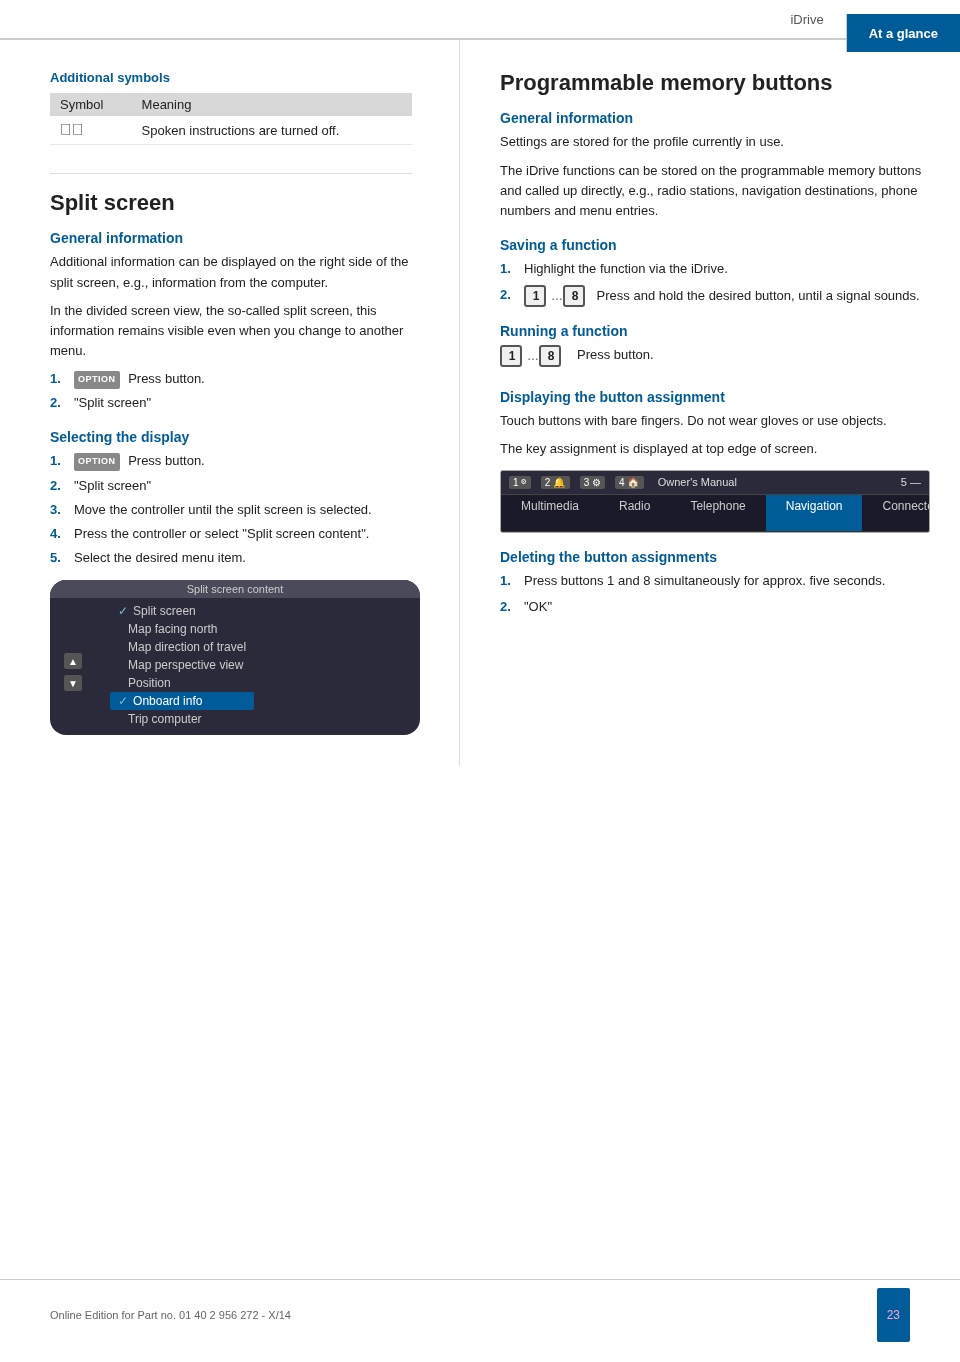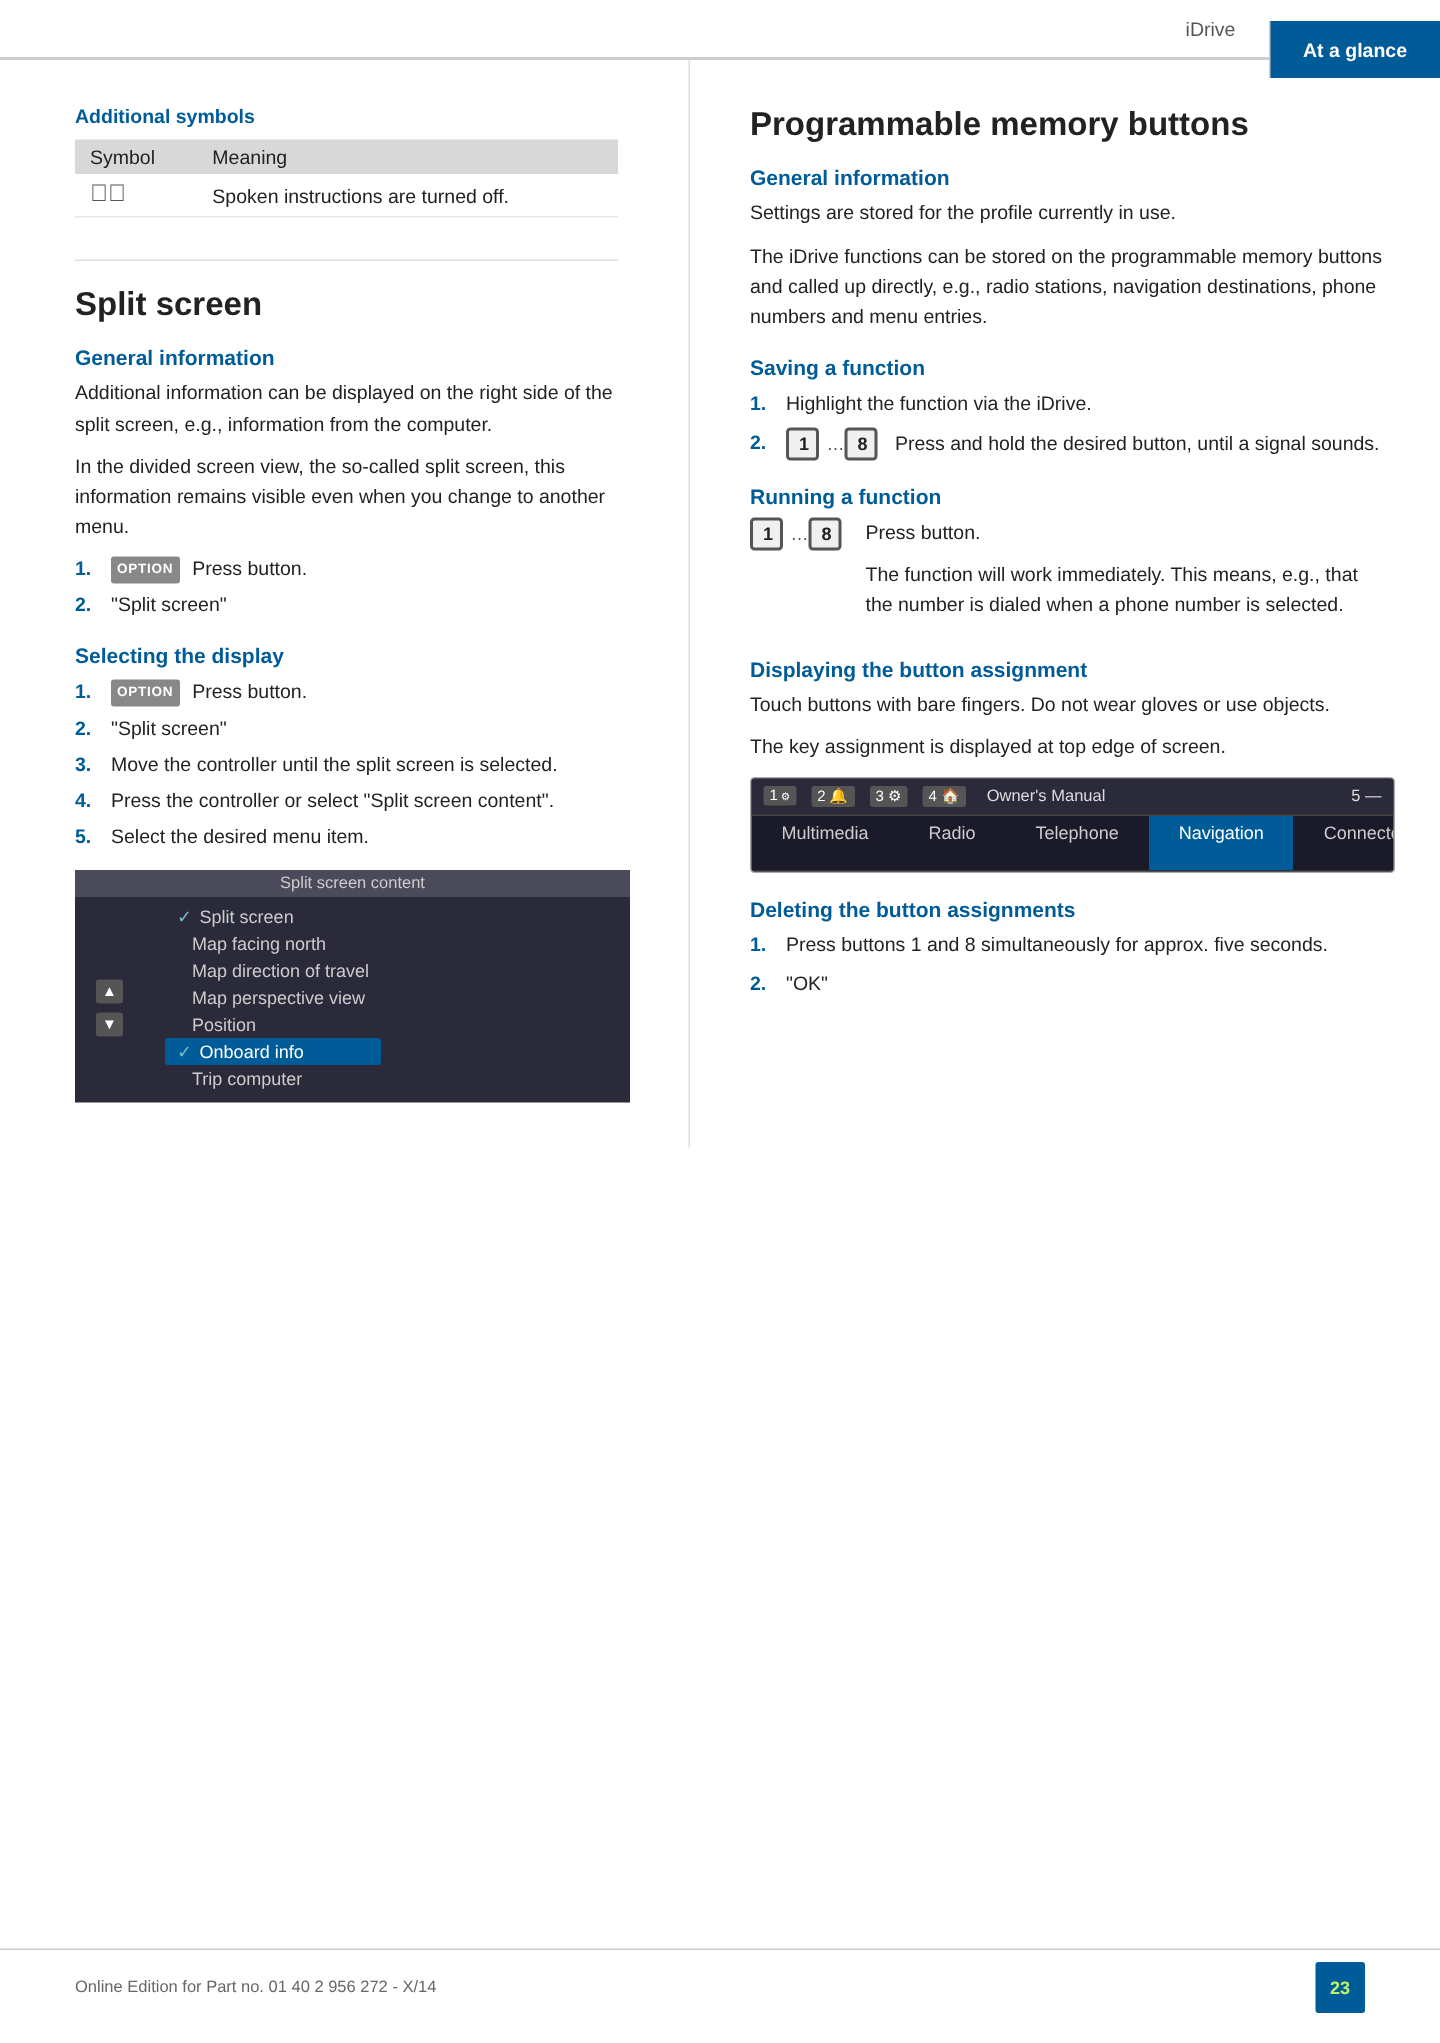--- a/index.html
+++ b/index.html
@@ -171,21 +171,21 @@
       color: #555;
       margin-right: 5px;
       letter-spacing: -2px;
     }
 
     
     .split-screen-img {
       width: 370px;
       height: 155px;
       background: #2a2a3a;
-      border-radius: 0;
+      border-radius: 16px;
       margin-top: 12px;
       position: relative;
       overflow: hidden;
     }
     .split-screen-title-bar {
       background: #4a4a5a;
       color: #ccc;
       font-size: 11px;
       text-align: center;
       padding: 3px 0;
@@ -299,25 +299,25 @@
       border-top: 1px solid #ccc;
       display: flex;
       justify-content: space-between;
       align-items: center;
       padding: 8px 50px;
       font-size: 11px;
       color: #666;
     }
     .footer-page {
       background: #005b99;
-      color: #bef264;
-      padding: 10px 10px;
+      color: #f9a8d4;
+      padding: 20px 10px;
       border-radius: 2px;
       font-size: 12px;
-      font-weight: bold;
+      font-weight: normal;
     }
 
     .saving-num-list {
       list-style: none;
       padding: 0;
       margin: 4px 0;
     }
     .saving-num-list li {
       display: flex;
       align-items: flex-start;
@@ -485,21 +485,20 @@
         <span class="mem-btn-dots">
           <span style="display:inline-flex;align-items:center;gap:2px;">
             <span class="mem-btn">1</span>
             <span style="font-size:12px;color:#555;">…</span>
             <span class="mem-btn">8</span>
           </span>
         </span>
       </span>
       <div>
         <p class="body-text">Press button.</p>
-        <p class="body-text">The function will work immediately. This means, e.g., that the number is dialed when a phone number is selected.</p>
       </div>
     </div>
 
     <div class="section-sub-title">Displaying the button assignment</div>
     <p class="body-text">Touch buttons with bare fingers. Do not wear gloves or use objects.</p>
     <p class="body-text">The key assignment is displayed at top edge of screen.</p>
 
     <div class="btn-assign-screen">
       <div class="btn-assign-top-bar">
         <span class="btn-num">

